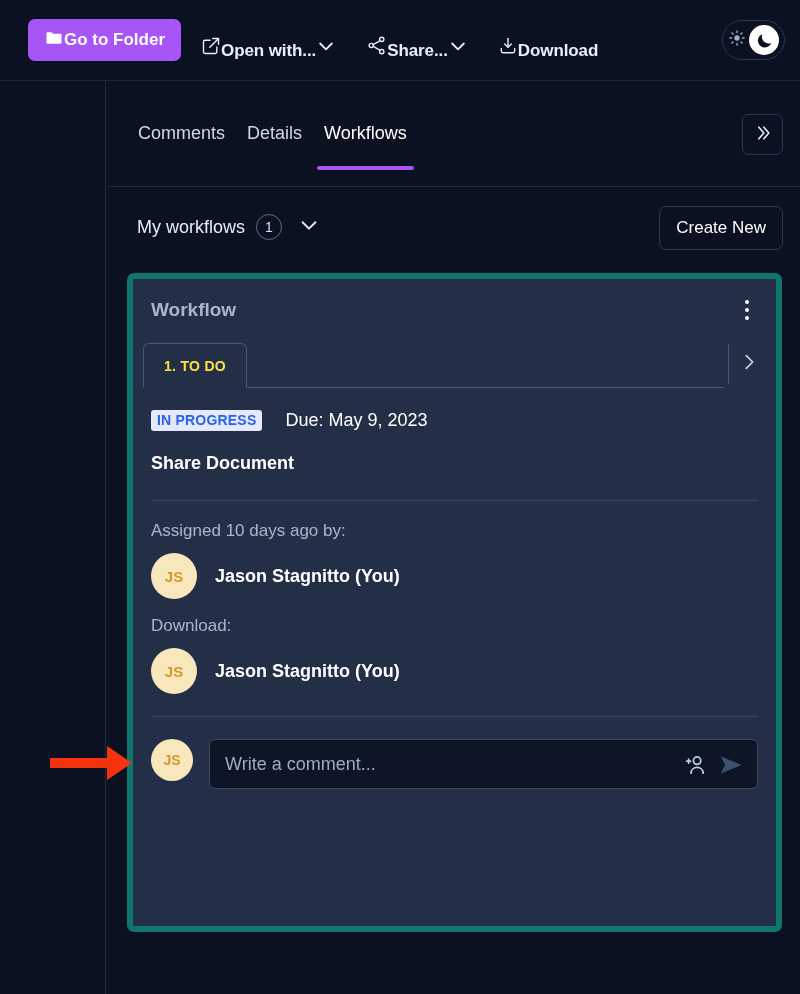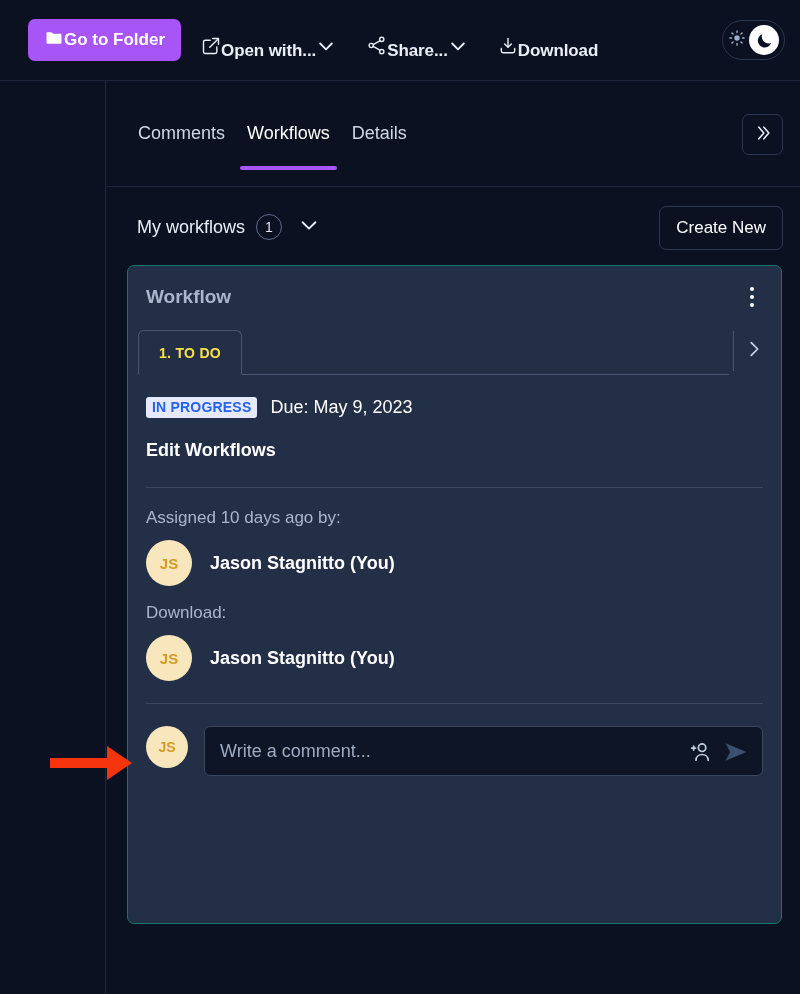--- a/index.html
+++ b/index.html
@@ -181,25 +181,25 @@
     color: #ffffff;
     font-size: 17px;
     cursor: pointer;
     background: transparent;
     font-family: "Liberation Sans", sans-serif;
   }
 
   
   .card {
     position: absolute;
-    left: 20px; top: 184px;
+    left: 20px; top: 192px;
     width: 655px;
     height: 659px;
     background: #232f46;
-    border: 1px solid #0f766e;
+    border: 6px solid #0f766e;
     border-radius: 7px;
     overflow: hidden;
   }
 
   .card-top {
     position: relative;
     height: 62px;
     display: flex;
     align-items: center;
     padding-left: 18px;
@@ -267,21 +267,21 @@
     justify-content: center;
     cursor: pointer;
     border-left: 1px solid #4a5875;
   }
 
   .card-body { padding: 22px 18px 0 18px; }
 
   .status-row {
     display: flex;
     align-items: center;
-    gap: 13px;
+    gap: 23px;
     margin-bottom: 22px;
   }
   .badge {
     background: #e6e8fb;
     color: #2563eb;
     font-size: 14px;
     font-weight: bold;
     letter-spacing: 0.2px;
     padding: 3px 6px 4px 6px;
     border-radius: 3px;
@@ -478,25 +478,25 @@
   </div>
 
   <div class="left-rail"></div>
 
   <div class="panel">
 
     <div class="tabs-bar">
       <div class="tab">
         <span>Comments</span>
       </div>
+      <div class="tab">
+        <span>Details</span>
+      </div>
       <div class="tab active">
         <span>Workflows</span>
-      </div>
-      <div class="tab">
-        <span>Details</span>
       </div>
 
       <div class="collapse-btn">
         <span>
           <svg width="20" height="20" viewBox="0 0 24 24" fill="none" stroke="#e9eef7" stroke-width="1.9" stroke-linecap="round" stroke-linejoin="round">
             <path d="M7 5l6 7-6 7"></path>
               <path d="M13 5l6 7-6 7"></path>
           </svg>
         </span>
       </div>
@@ -539,21 +539,21 @@
         </span>
       </div>
 
       <div class="card-body">
 
         <div class="status-row">
           <span class="badge">IN PROGRESS</span>
           <span class="due">Due: May 9, 2023</span>
         </div>
 
-        <div class="task-name">Edit Workflows</div>
+        <div class="task-name">Share Document</div>
 
         <div class="hr"></div>
 
         <div class="meta-label">Assigned 10 days ago by:</div>
         <div class="person-row">
           <span class="avatar">JS</span>
           <span class="person-name">Jason Stagnitto (You)</span>
         </div>
 
         <div class="meta-label">Download:</div>

